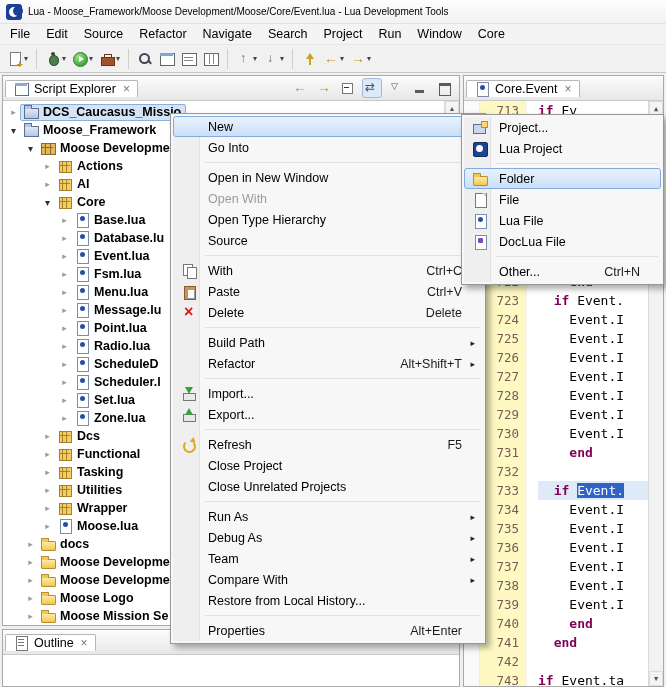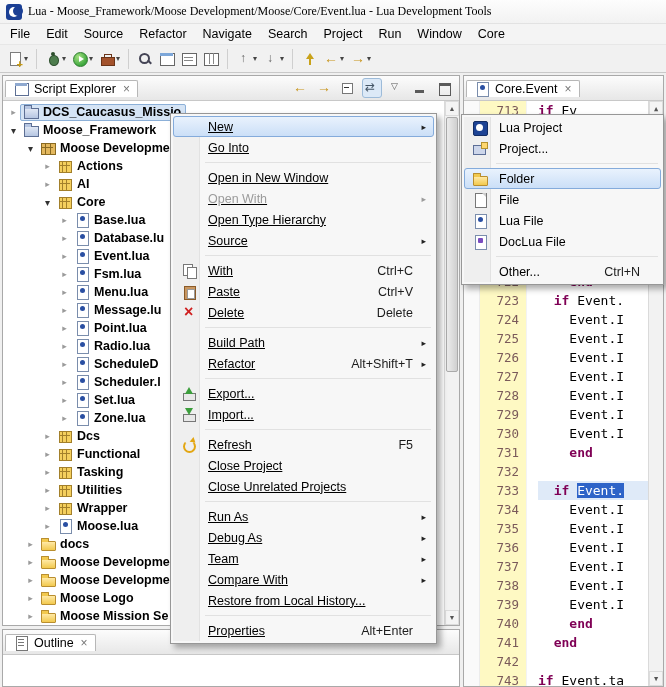--- a/index.html
+++ b/index.html
@@ -5,21 +5,21 @@
   * { box-sizing: border-box; }
   html,body { width:666px; height:687px; margin:0; overflow:hidden;
     font-family:"Liberation Sans","DejaVu Sans",sans-serif; font-size:13px; color:#000; background:#f0f0f0; }
 
   
   .titlebar { height:24px; display:flex; align-items:center; gap:6px; padding:0 6px;
     background:linear-gradient(#fdfdfd,#f2f2f2); border-bottom:1px solid #e2e2e2; }
   .app-icon { width:16px; height:16px; border-radius:3px; background:#1b3f94; position:relative; flex:none; }
   .app-icon::before { content:""; position:absolute; inset:3px; background:#fff; border-radius:50%; }
   .app-icon::after  { content:""; position:absolute; left:7px; top:2px; width:10px; height:10px; background:#1b3f94; border-radius:50%; }
-  .title-text { font-size:12px; white-space:nowrap;font-family:Liberation Serif, serif; }
+  .title-text { font-size:10px; white-space:nowrap; }
 
   .menubar { height:21px; display:flex; align-items:center; background:#f4f4f4; border-bottom:1px solid #e7e7e7; padding-left:2px; }
   .mitem { padding:2px 8px; font-size:12.5px; }
 
   .toolbar { height:28px; display:flex; align-items:center; background:#f1f1f1; border-bottom:1px solid #c9c9c9; padding:0 4px; }
   .tbtn { height:24px; display:flex; align-items:center; padding:0 3px; border-radius:3px; }
   .dd { font-size:8px; color:#444; margin-left:1px; }
   .tsep { width:1px; height:20px; background:#cfcfcf; margin:0 5px; flex:none; }
 
   
@@ -74,21 +74,21 @@
     box-shadow:4px 4px 6px rgba(0,0,0,.32); z-index:50; font-size:12.5px; }
   .menu::before { content:""; position:absolute; top:2px; bottom:2px; left:2px; width:26px; background:#efefef; border-right:1px solid #e2e2e2; }
   .menu-item { position:relative; height:21px; display:flex; align-items:center; padding:0 26px 0 34px; border:1px solid transparent; border-radius:3px; }
   .menu-item .micon { position:absolute; left:7px; top:50%; transform:translateY(-50%); }
   .mlabel { white-space:nowrap; }
   .accel { position:absolute; right:20px; white-space:nowrap; color:#1c1c1c; }
   .subarrow { position:absolute; right:7px; top:50%; transform:translateY(-50%); font-size:9px; color:#222; }
   .menu-item.hl { background:linear-gradient(#e9f2fd,#cbdff7); border-color:#84abdb; }
   .menu-item.dis, .menu-item.dis .accel, .menu-item.dis .subarrow { color:#9b9b9b; }
   .msep { height:1px; background:#e1e1e1; margin:4px 3px 4px 32px; }
-  #context-menu { left:170px; top:113px; width:267px;text-decoration:underline; }
+  #context-menu { left:170px; top:113px; width:316px; }
   #new-submenu  { left:461px; top:114px; width:203px; z-index:51; }
 
   
   .ic { position:relative; display:inline-block; width:16px; height:16px; flex:none; }
 
   .ic-newpage::before { content:""; position:absolute; left:3px; top:1px; width:9px; height:12px; background:#fff; border:1px solid #7d7d7d; }
   .ic-newpage::after { content:"+"; position:absolute; right:0; bottom:-3px; color:#c99b10; font-weight:bold; font-size:11px; }
   .ic-bug::before { content:""; position:absolute; left:4px; top:4px; width:8px; height:9px; border-radius:50%; background:#4e7d4e; border:1px solid #2d4f2d; }
   .ic-bug::after { content:""; position:absolute; left:6px; top:1px; width:4px; height:4px; border-radius:50%; background:#2d4f2d; }
   .ic-run::before { content:""; position:absolute; left:1px; top:1px; width:13px; height:13px; border-radius:50%;
@@ -613,26 +613,26 @@
       <span class="mlabel">Build Path</span>
       <span class="subarrow">▸</span>
     </div>
     <div class="menu-item">
       <span class="mlabel">Refactor</span>
       <span class="accel">Alt+Shift+T</span>
       <span class="subarrow">▸</span>
     </div>
     <div class="msep"></div>
     <div class="menu-item">
+      <span class="ic ic-import micon"></span>
+      <span class="mlabel">Import...</span>
+    </div>
+    <div class="menu-item">
       <span class="ic ic-export micon"></span>
       <span class="mlabel">Export...</span>
-    </div>
-    <div class="menu-item">
-      <span class="ic ic-import micon"></span>
-      <span class="mlabel">Import...</span>
     </div>
     <div class="msep"></div>
     <div class="menu-item">
       <span class="ic ic-refresh micon"></span>
       <span class="mlabel">Refresh</span>
       <span class="accel">F5</span>
     </div>
     <div class="menu-item">
       <span class="mlabel">Close Project</span>
     </div>
@@ -660,26 +660,26 @@
       <span class="mlabel">Restore from Local History...</span>
     </div>
     <div class="msep"></div>
     <div class="menu-item">
       <span class="mlabel">Properties</span>
       <span class="accel">Alt+Enter</span>
     </div>
   </div>
 <div class="menu sub" id="new-submenu">
     <div class="menu-item">
+      <span class="ic ic-projwiz micon"></span>
+      <span class="mlabel">Project...</span>
+    </div>
+    <div class="menu-item">
       <span class="ic ic-luaproj micon"></span>
       <span class="mlabel">Lua Project</span>
-    </div>
-    <div class="menu-item">
-      <span class="ic ic-projwiz micon"></span>
-      <span class="mlabel">Project...</span>
     </div>
     <div class="msep"></div>
     <div class="menu-item hl">
       <span class="ic ic-folder micon"></span>
       <span class="mlabel">Folder</span>
     </div>
     <div class="menu-item">
       <span class="ic ic-file micon"></span>
       <span class="mlabel">File</span>
     </div>

